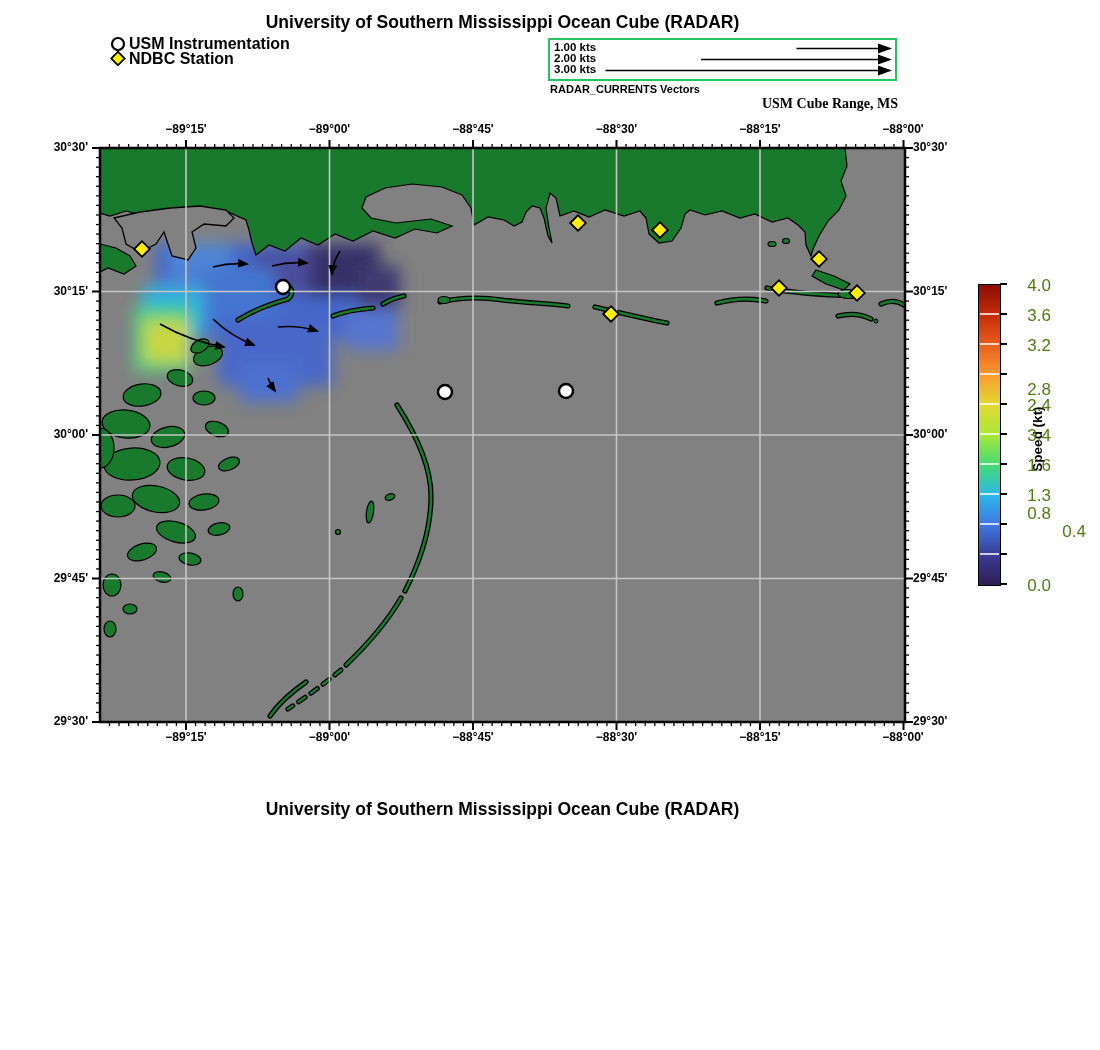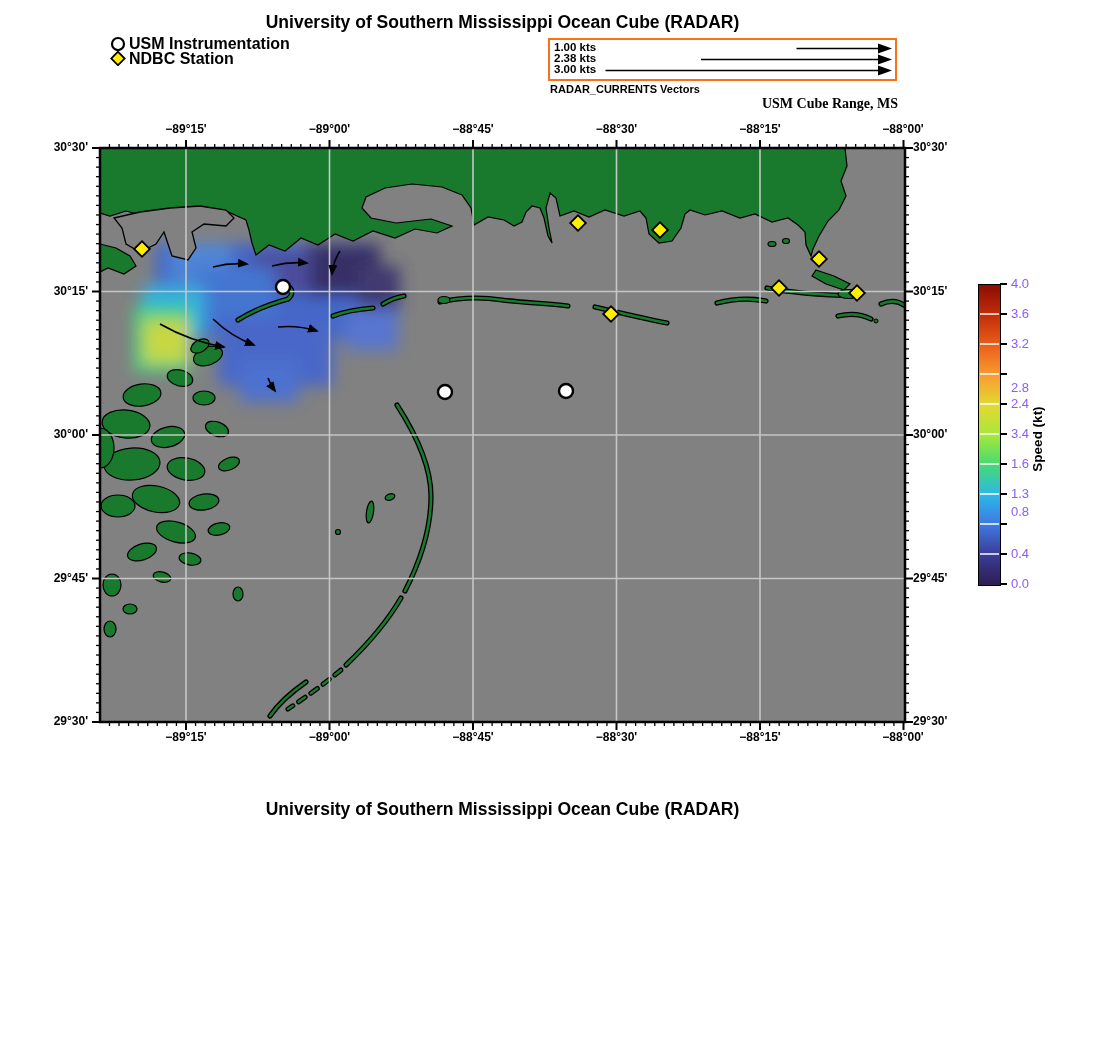--- a/index.html
+++ b/index.html
@@ -10,35 +10,35 @@
   .title.top{top:12px;}
   .title.bottom{top:799px;}
   .subtitle{position:absolute;left:0;width:1005px;top:99px;text-align:center;
             font-family:"Liberation Serif",serif;font-weight:bold;font-size:17px;color:#000;}
   .range-label{position:absolute;left:700px;width:260px;top:96px;text-align:center;
             font-family:"Liberation Serif",serif;font-weight:bold;font-size:14px;color:#000;}
   .legend{position:absolute;left:110px;top:36px;}
   .legend .row{display:flex;align-items:center;height:15px;}
   .legend .txt{font-weight:bold;font-size:16px;margin-left:3px;color:#000;}
   .scalebox{position:absolute;left:548px;top:38px;width:345px;height:39px;
-            border:2px solid #f97316;background:#fff;}
+            border:2px solid #22c55e;background:#fff;}
   .scalebox .lbl{position:absolute;left:4px;font-weight:bold;font-size:11.5px;color:#000;}
   .scalebox svg{position:absolute;left:0;top:0;}
   .vec-caption{position:absolute;left:520px;top:83px;width:210px;text-align:center;
             font-weight:bold;font-size:11px;color:#000;}
   .axlab{position:absolute;font-weight:bold;font-size:12px;color:#000;white-space:nowrap;}
   .axlab.h{width:80px;text-align:center;}
   .axlab.left{width:70px;text-align:right;}
   .axlab.right{width:70px;text-align:left;}
   #mapsvg{position:absolute;left:88px;top:136px;}
   .cbar{position:absolute;left:978px;top:284px;width:21px;height:300px;
         border:1.5px solid #000;box-sizing:content-box;}
   .cbar-line{position:absolute;width:19px;height:1.5px;background:rgba(255,255,255,0.75);left:979.5px;}
   .cbar-tick{position:absolute;width:7px;height:1.6px;background:#000;left:1000px;}
-  .cbar-num{position:absolute;left:1011px;width:40px;font-size:13px;color:#8b5cf6;}
+  .cbar-num{position:absolute;left:1011px;width:40px;font-size:17px;color:#4d7c0f;text-align:right;}
   .cbar-title{position:absolute;left:1030px;top:394px;width:90px;text-align:center;
         font-weight:bold;font-size:13.5px;color:#000;transform:rotate(-90deg);transform-origin:45px 45px;}
 </style>
 </head>
 <body>
 
 <div class="fig">
 
   <div class="title top">University of Southern Mississippi Ocean Cube (RADAR)</div>
 
@@ -52,21 +52,21 @@
     <div class="row">
       <svg width="16" height="15">
         <rect x="3.2" y="2.7" width="9.5" height="9.5" transform="rotate(45 7.95 7.45)" fill="#ffee00" stroke="#000" stroke-width="1.8"></rect>
       </svg>
       <span class="txt">NDBC Station</span>
     </div>
   </div>
 
   <div class="scalebox">
     <div class="lbl" style="top:1px">1.00 kts</div>
-    <div class="lbl" style="top:12px">2.38 kts</div>
+    <div class="lbl" style="top:12px">2.00 kts</div>
     <div class="lbl" style="top:23px">3.00 kts</div>
     <svg id="scalearrows" width="345" height="39">
         <line x1="246.5" y1="8.5" x2="332" y2="8.5" stroke="#000" stroke-width="1.6"></line>
         <path d="M328,3.5 L342,8.5 L328,13.5 Z" fill="#000"></path>
         <line x1="151" y1="19.5" x2="332" y2="19.5" stroke="#000" stroke-width="1.6"></line>
         <path d="M328,14.5 L342,19.5 L328,24.5 Z" fill="#000"></path>
         <line x1="55.5" y1="30.5" x2="332" y2="30.5" stroke="#000" stroke-width="1.6"></line>
         <path d="M328,25.5 L342,30.5 L328,35.5 Z" fill="#000"></path>
       </svg>
   </div>
@@ -522,21 +522,21 @@
     <div class="axlab left" style="left: 18px; top: 427px;">30°00'</div>
     <div class="axlab right" style="left: 913px; top: 427px;">30°00'</div>
     <div class="axlab left" style="left: 18px; top: 570.5px;">29°45'</div>
     <div class="axlab right" style="left: 913px; top: 570.5px;">29°45'</div>
     <div class="axlab left" style="left: 18px; top: 714px;">29°30'</div>
     <div class="axlab right" style="left: 913px; top: 714px;">29°30'</div>
     <div class="cbar-tick" style="top: 583.2px;"></div>
     <div class="cbar-num" style="top: 576px;">0.0</div>
     <div class="cbar-line" style="top: 553.25px;"></div>
     <div class="cbar-tick" style="top: 553.2px;"></div>
-    <div class="cbar-num" style="top: 546px;">0.4</div>
+    <div class="cbar-num" style="top: 522px; margin-left: 35px;">0.4</div>
     <div class="cbar-line" style="top: 523.25px;"></div>
     <div class="cbar-tick" style="top: 523.2px;"></div>
     <div class="cbar-num" style="top: 504px;">0.8</div>
     <div class="cbar-line" style="top: 493.25px;"></div>
     <div class="cbar-tick" style="top: 493.2px;"></div>
     <div class="cbar-num" style="top: 486px;">1.3</div>
     <div class="cbar-line" style="top: 463.25px;"></div>
     <div class="cbar-tick" style="top: 463.2px;"></div>
     <div class="cbar-num" style="top: 456px;">1.6</div>
     <div class="cbar-line" style="top: 433.25px;"></div>

